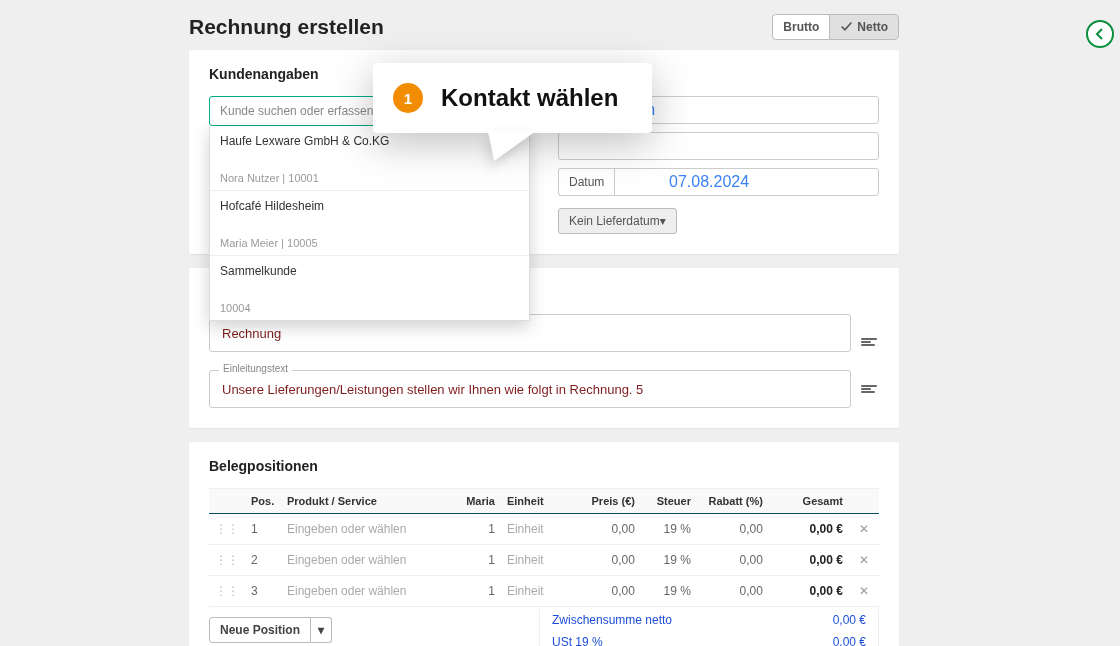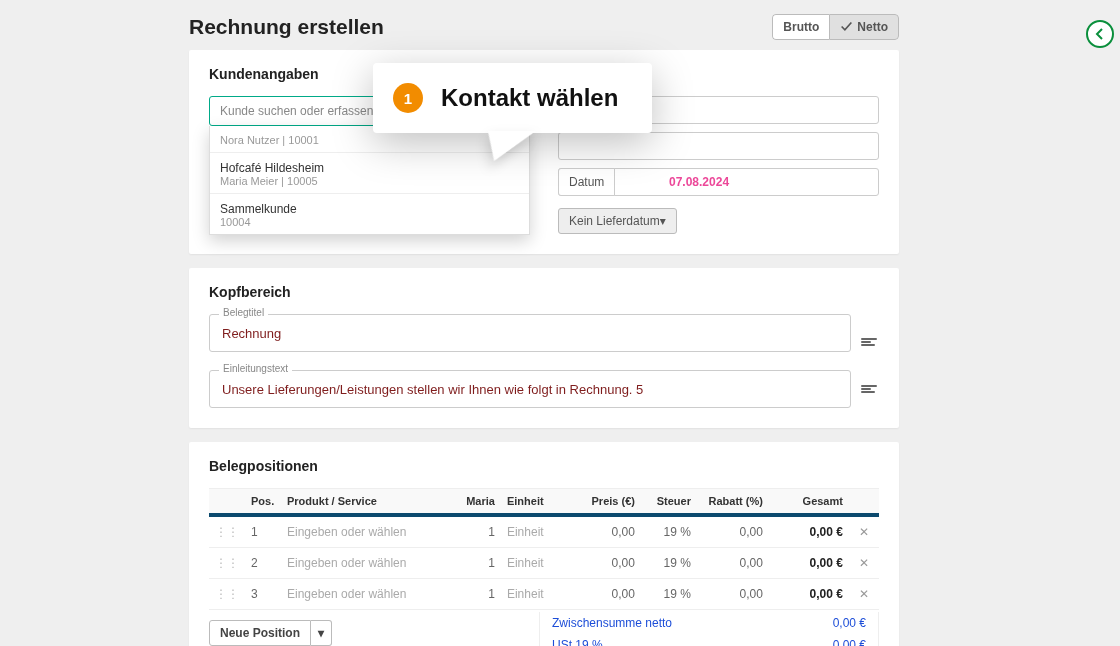--- a/index.html
+++ b/index.html
@@ -57,21 +57,21 @@
   .field {
     position: relative;
     border: 1px solid #ccc;
     border-radius: 3px;
     height: 28px;
     display: flex;
     align-items: center;
   }
   .field input, .field .val {
     border: none; outline: none; background: transparent;
-    padding: 0 10px; width: 100%; font-size: 12px; color: #ec4899; font-weight: bold;
+    padding: 0 10px; width: 100%; font-size: 16px; color: #3b82f6;
   }
   .field.labeled .flabel {
     position: absolute; left: -1px; top: -1px; bottom: -1px;
     background: #fff; border: 1px solid #ccc; border-right: 1px solid #ccc;
     border-radius: 3px 0 0 3px;
     padding: 0 10px; display: flex; align-items: center;
     font-size: 12px; color: #555;
   }
   .field.labeled .val, .field.labeled input { padding-left: 110px; }
   .pill-btn {
@@ -92,41 +92,41 @@
   .search-field input::placeholder { color: #888; }
   .dropdown {
     position: absolute; top: 30px; left: 0; right: 0;
     background: #fff; border: 1px solid #ddd; border-top: none;
     box-shadow: 0 6px 16px rgba(0,0,0,.18);
     z-index: 5;
   }
   .ditem { padding: 8px 10px 6px; border-top: 1px solid #eee; cursor: pointer; }
   .ditem:first-child { border-top: none; }
   .ditem .ititle { font-size: 12px; color: #333; }
-  .ditem .isub { font-size: 11px; color: #999; }
+  .ditem .isub { font-size: 11px; color: #999; margin-top: 24px; }
 
   
   .float-label-wrap { position: relative; margin-bottom: 18px; }
   .float-label {
     position: absolute; top: -7px; left: 10px; background: #fff;
     padding: 0 4px; font-size: 10px; color: #888;
   }
   .fl-field {
     border: 1px solid #ccc; border-radius: 3px;
     display: flex; align-items: center; height: 38px;
   }
   .fl-field input {
     border: none; outline: none; flex: 1; padding: 0 12px; font-size: 13px; color: #7f1d1d;
   }
 
   
   .litable { width: 100%; border-collapse: collapse; }
   .litable th {
     text-align: left; font-size: 11px; font-weight: 700; color: #333;
-    padding: 6px 6px; border-top: 1px solid #eee; border-bottom: 4px solid #0c4a6e;
+    padding: 6px 6px; border-top: 1px solid #eee; border-bottom: 1px solid #0c4a6e;
     background: #f9f9f9;
   }
   .litable th.r, .litable td.r { text-align: right; }
   .litable td {
     padding: 8px 6px; font-size: 12px; color: #666; border-bottom: 1px solid #eee;
   }
   .litable td.prod { color: #aaa; }
   .litable td.total { font-weight: 700; color: #222; }
   .drag { color: #bbb; cursor: grab; }
   .xbtn { color: #999; cursor: pointer; padding: 0 4px; }
@@ -213,20 +213,21 @@
 
   <div class="card">
     <h2>Kundenangaben</h2>
     <div class="cust-grid">
       <div class="search-wrap">
         <div class="search-field">
           <input placeholder="Kunde suchen oder erfassen" style="">
         </div>
         <div class="dropdown">
           <div class="ditem">
+            <div class="ititle">Haufe Lexware GmbH &amp; Co.KG</div>
             <div class="isub">Nora Nutzer | 10001</div>
           </div>
           <div class="ditem">
             <div class="ititle">Hofcafé Hildesheim</div>
             <div class="isub">Maria Meier | 10005</div>
           </div>
           <div class="ditem">
             <div class="ititle">Sammelkunde</div>
             <div class="isub">10004</div>
           </div>

